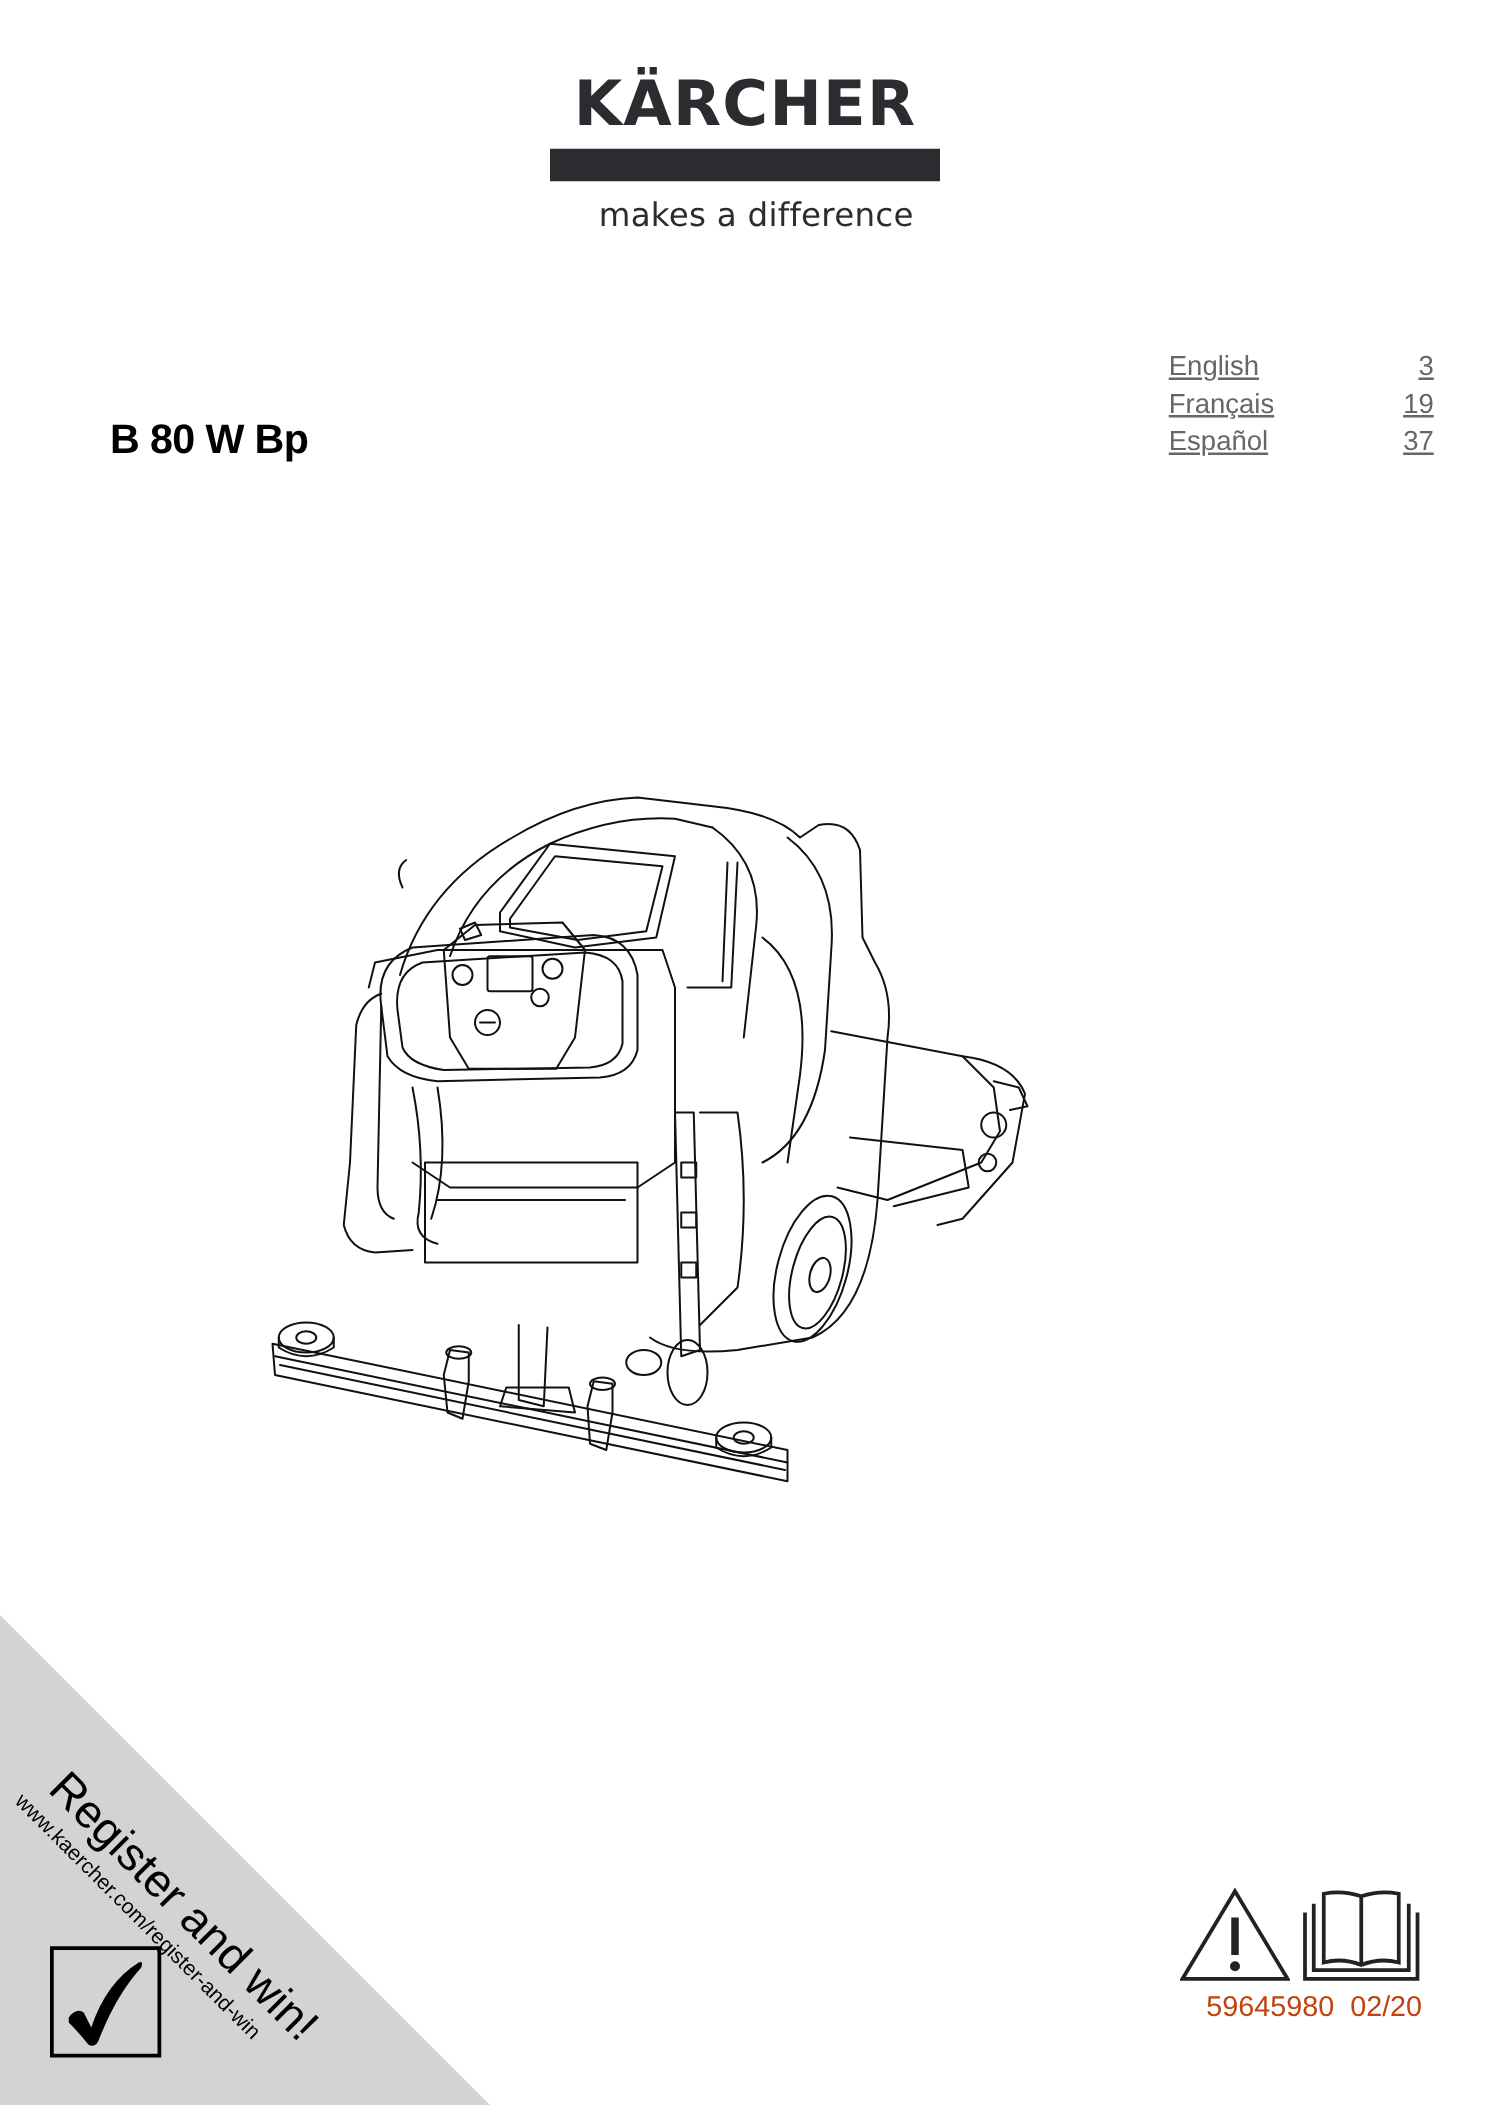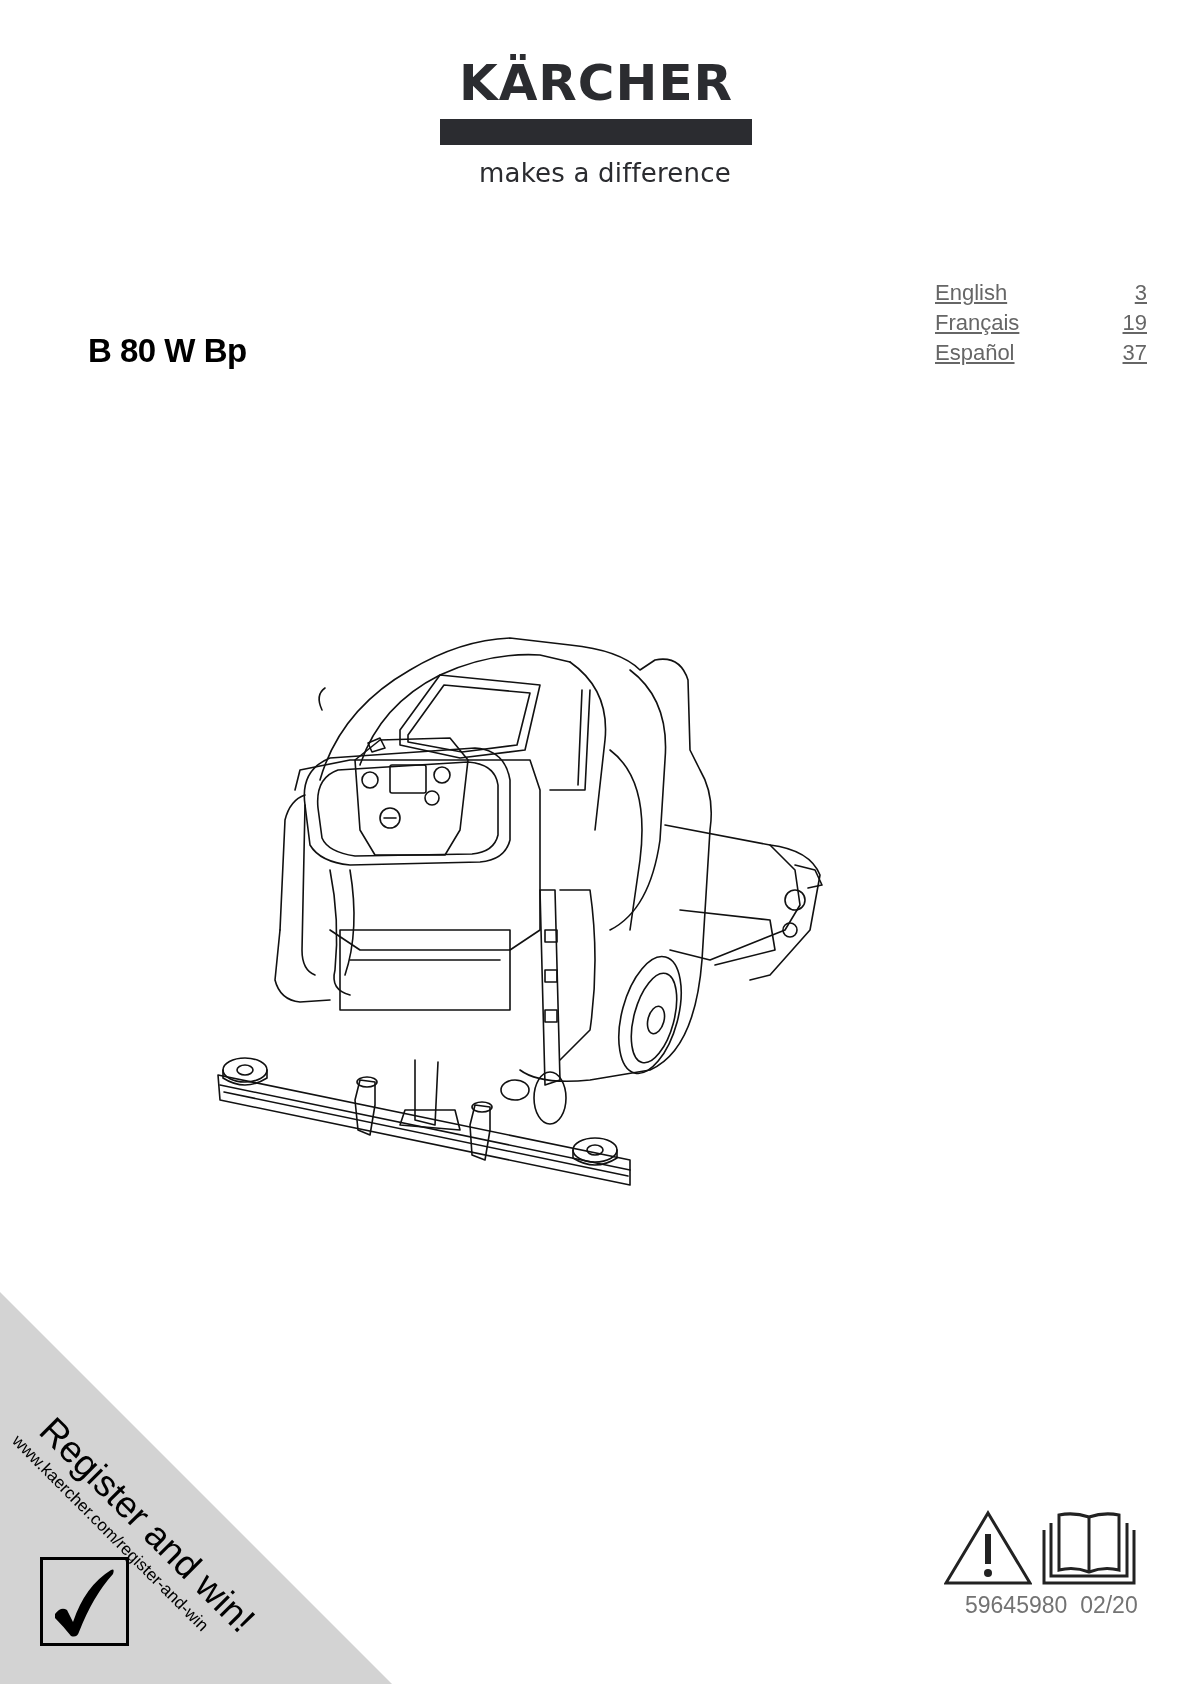--- a/index.html
+++ b/index.html
@@ -48,21 +48,21 @@
   .register-url { font-size: 17px; color: #000; display: block; margin-left: -12px; line-height: 24px; }
   .checkbox {
     left: 40px; top: 1557px; width: 83px; height: 83px; border: 3px solid #000;
     background: transparent;
   }
   .checkbox svg { position: absolute; left: 8px; top: 6px; }
 
   
   .warn-icon { left: 944px; top: 1510px; }
   .book-icon { left: 1042px; top: 1510px; }
-  .docnum { left: 965px; top: 1592px; font-size: 23px; color: #737373; white-space: pre; }
+  .docnum { left: 965px; top: 1592px; font-size: 23px; color: #c2410c; white-space: pre; }
 </style>
 </head>
 <body>
 
 <svg class="abs corner" width="1190" height="1684" viewBox="0 0 1190 1684">
   <polygon points="0,1292 392,1684 0,1684" fill="#d3d3d3"></polygon>
 </svg>
 
 <div class="abs logo">
   <span class="logo-word">KÄRCHER</span>

